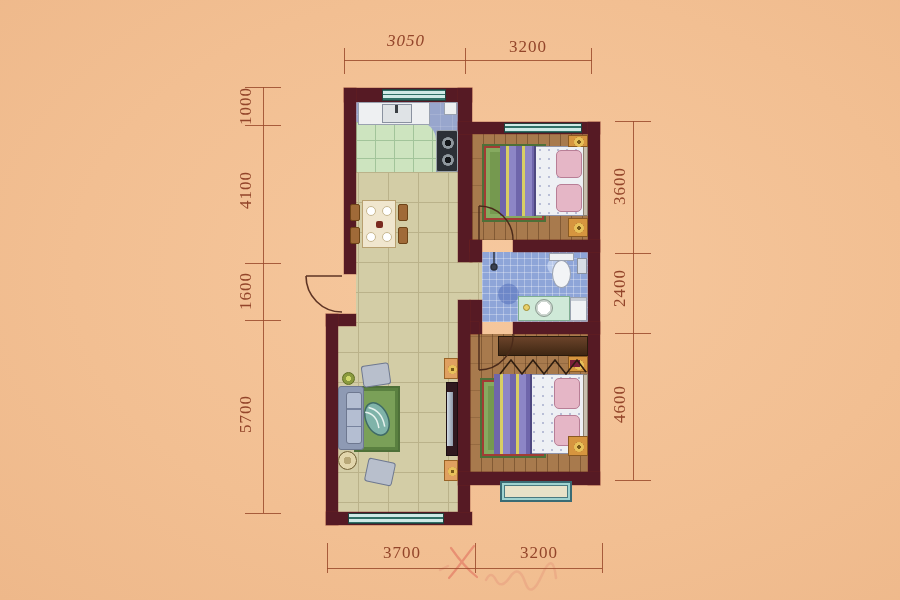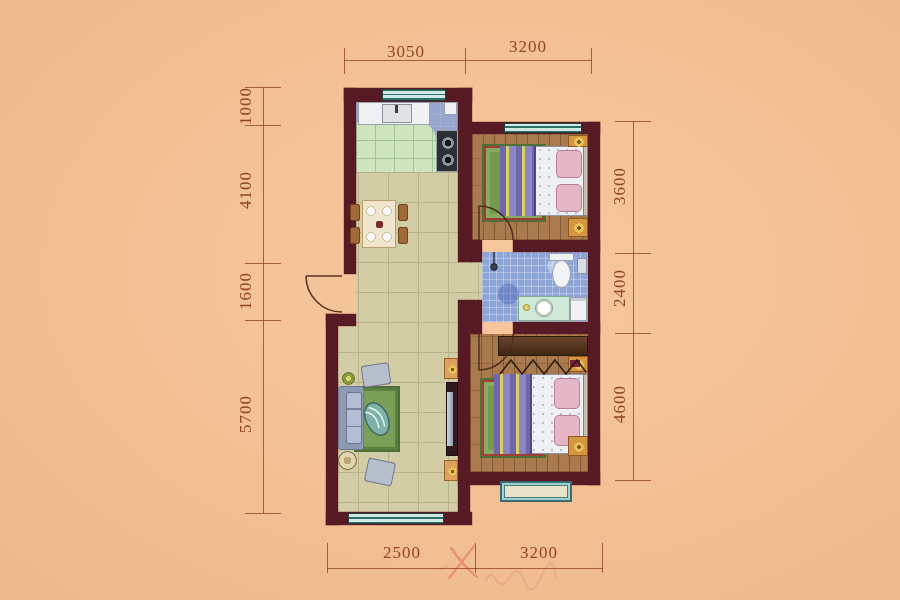--- a/index.html
+++ b/index.html
@@ -227,28 +227,28 @@
     <g stroke="#e08070" stroke-width="2.5" opacity="0.28" fill="none" stroke-linecap="round">
       <path d="M486,580 q5,-10 10,0 t14,-3 t15,5 t17,-7 t14,3"></path>
       <path d="M440,570 l8,-4"></path>
     </g>
   </svg>
 
   <div class="abs dim-line" style="left:344px;top:60px;width:248px;height:1px;"></div>
   <div class="abs tick" style="left:344px;top:48px;width:1px;height:26px;"></div>
   <div class="abs tick" style="left:465px;top:48px;width:1px;height:26px;"></div>
   <div class="abs tick" style="left:591px;top:48px;width:1px;height:26px;"></div>
-  <div class="abs dim-label" style="left:376px;top:43px;width:60px;">3050</div>
+  <div class="abs dim-label" style="left:376px;top:32px;width:60px;font-style:italic;">3050</div>
   <div class="abs dim-label" style="left:498px;top:38px;width:60px;">3200</div>
 
   <div class="abs dim-line" style="left:327px;top:568px;width:275px;height:1px;"></div>
   <div class="abs tick" style="left:327px;top:543px;width:1px;height:30px;"></div>
   <div class="abs tick" style="left:475px;top:543px;width:1px;height:30px;"></div>
   <div class="abs tick" style="left:602px;top:543px;width:1px;height:30px;"></div>
-  <div class="abs dim-label" style="left:372px;top:544px;width:60px;">2500</div>
+  <div class="abs dim-label" style="left:372px;top:544px;width:60px;">3700</div>
   <div class="abs dim-label" style="left:509px;top:544px;width:60px;">3200</div>
 
   <div class="abs dim-line" style="left:263px;top:87px;width:1px;height:426px;"></div>
   <div class="abs tick" style="left:245px;top:87px;width:36px;height:1px;"></div>
   <div class="abs tick" style="left:245px;top:125px;width:36px;height:1px;"></div>
   <div class="abs tick" style="left:245px;top:263px;width:36px;height:1px;"></div>
   <div class="abs tick" style="left:245px;top:320px;width:36px;height:1px;"></div>
   <div class="abs tick" style="left:245px;top:513px;width:36px;height:1px;"></div>
   <div class="abs dim-label rot" style="left:216px;top:97px;width:60px;">1000</div>
   <div class="abs dim-label rot" style="left:216px;top:181px;width:60px;">4100</div>

